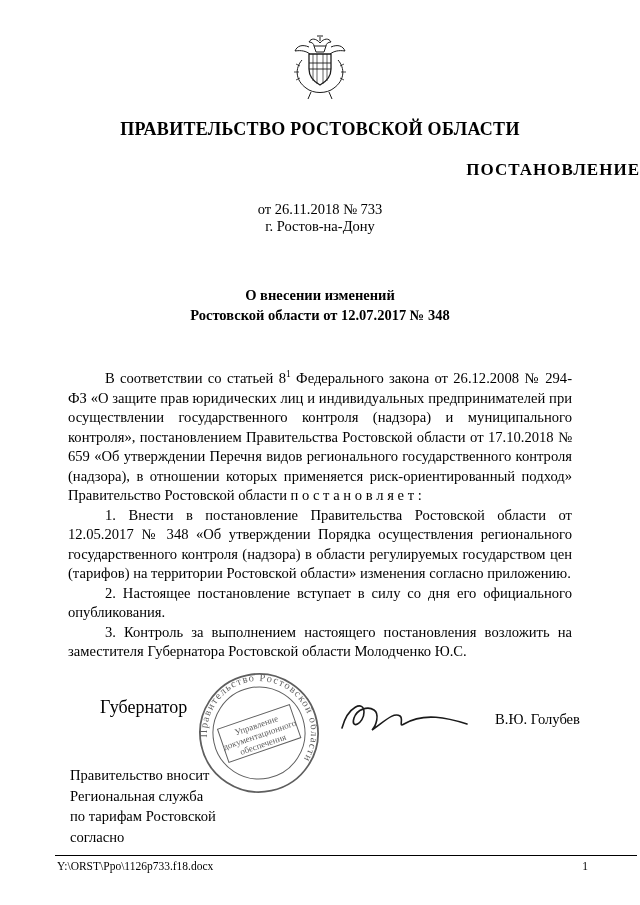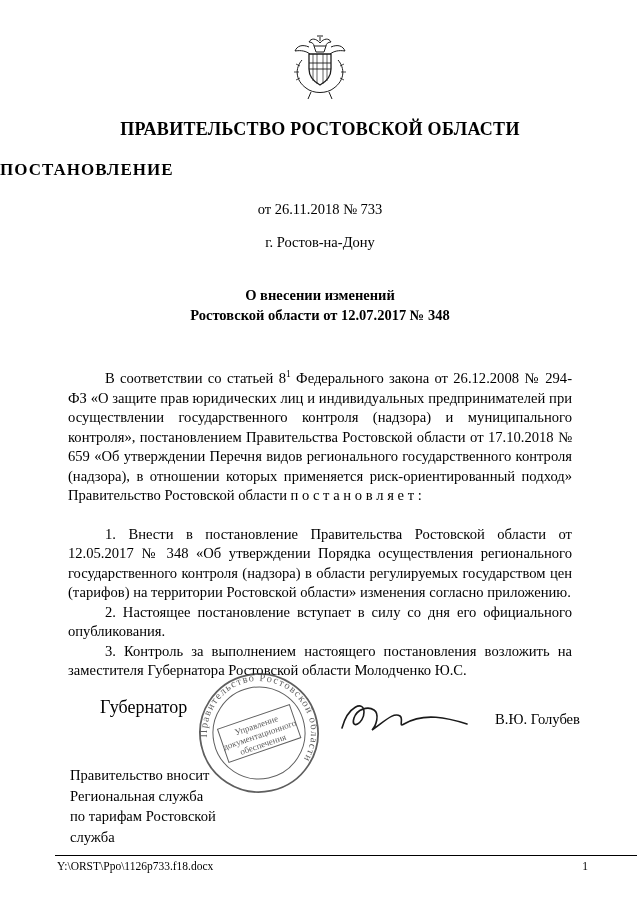--- a/index.html
+++ b/index.html
@@ -22,34 +22,34 @@
     position: absolute;
     top: 119px; left: 0; right: 0;
     text-align: center;
     font-weight: bold;
     font-size: 18px;
     letter-spacing: 0.3px;
   }
   .doc-type {
     position: absolute;
     top: 160px; left: 0; right: 0;
-    text-align: left;
+    text-align: right;
     font-weight: bold;
     font-size: 17px;
     letter-spacing: 1px;
   }
   .date-line {
     position: absolute;
     top: 201px; left: 0; right: 0;
     text-align: center;
     font-size: 14.5px;
   }
   .city-line {
     position: absolute;
-    top: 234px; left: 0; right: 0;
+    top: 218px; left: 0; right: 0;
     text-align: center;
     font-size: 14.5px;
   }
   .subject {
     position: absolute;
     top: 285px; left: 0; right: 0;
     text-align: center;
     font-weight: bold;
     font-size: 14.5px;
     line-height: 20px;
@@ -57,21 +57,21 @@
   .body-text {
     position: absolute;
     top: 369px;
     left: 68px;
     width: 504px;
     font-size: 14.6px;
     line-height: 19.5px;
     text-align: justify;
   }
   .para { margin: 0; text-indent: 37px; }
-  .para.gap-above { margin-top: 19px; }
+  .para.gap-above { }
   .para sup { font-size: 9.5px; line-height: 0; vertical-align: super; }
   .decision { font-weight: normal; }
 
   .sig-title {
     position: absolute;
     left: 70px; top: 697px;
     font-size: 18px;
     line-height: 20px;
   }
   .sig-title .l1 { padding-left: 30px; }
@@ -181,20 +181,20 @@
   <svg class="signature-svg" width="140" height="50" viewBox="0 0 140 50">
     <path d="M8 34 C 14 12, 30 6, 30 18 C 30 30, 16 36, 20 24 C 23 15, 34 12, 40 16 C 46 20, 42 32, 38 36 C 52 26, 60 18, 66 22 C 70 25, 64 34, 70 30 C 90 18, 114 24, 133 30" fill="none" stroke="#1a1a1a" stroke-width="1.6" stroke-linecap="round"></path>
   </svg>
 
   <div class="sig-name">В.Ю. Голубев</div>
 
   <div class="submitting">
     <div>Правительство вносит</div>
     <div>Региональная служба</div>
     <div>по тарифам Ростовской</div>
-    <div>служба</div>
+    <div>согласно</div>
   </div>
 
   <div class="footer-divider"></div>
   <div class="file-path">Y:\ORST\Ppo\1126p733.f18.docx</div>
   <div class="page-number">1</div>
 
 </div>
 
 </body></html>

